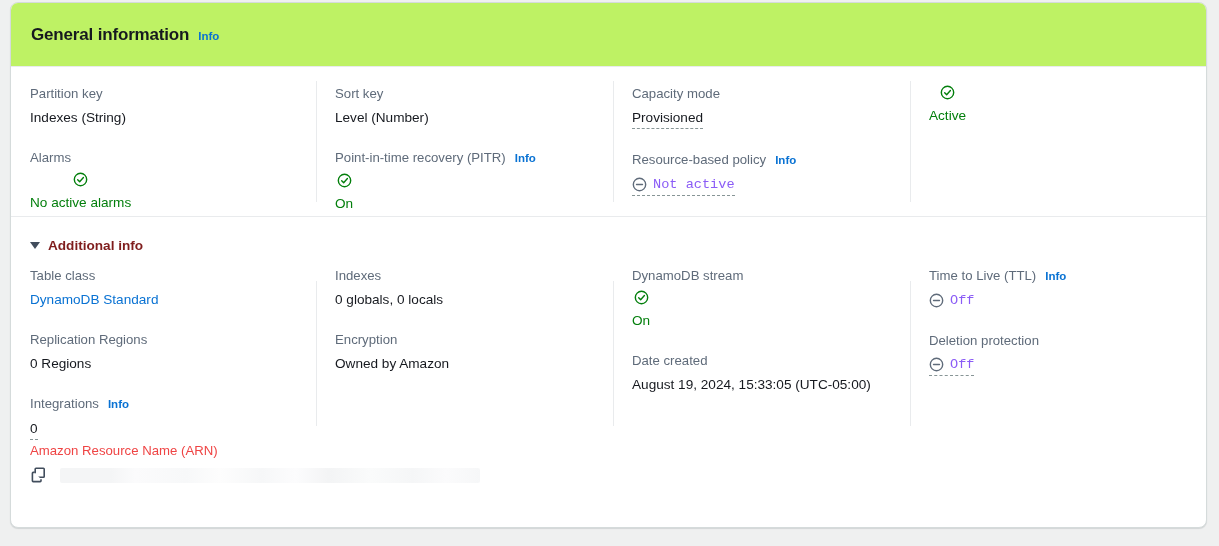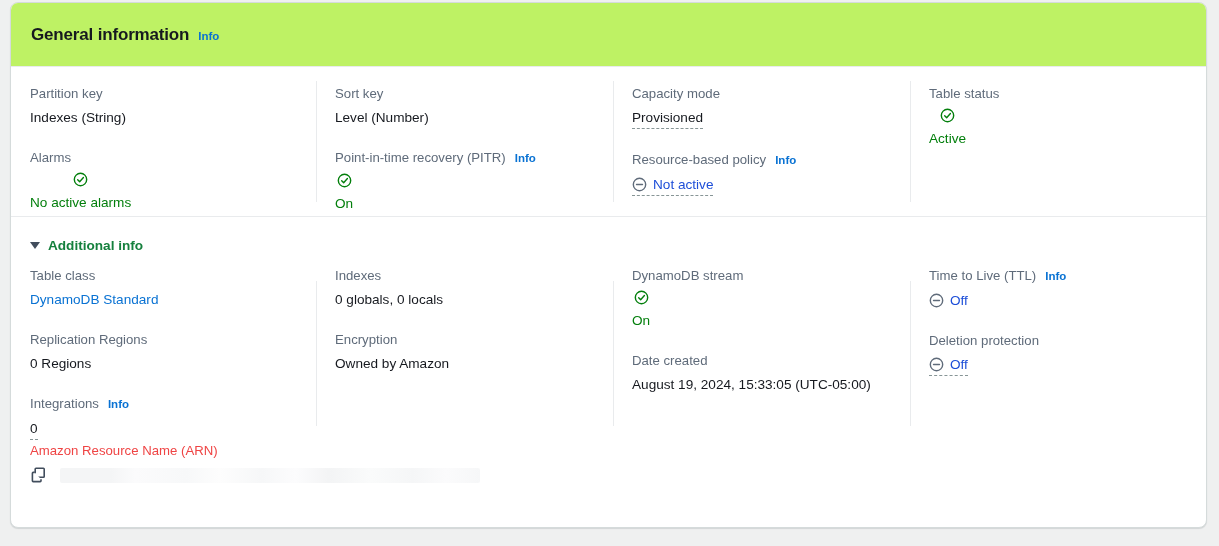--- a/index.html
+++ b/index.html
@@ -122,21 +122,21 @@
   .dotted-wrap {
     border-bottom: 1px dashed #879596;
     padding-bottom: 1px;
     cursor: help;
     display: inline-flex;
     align-items: center;
   }
 
   .status { display: inline-flex; align-items: center; gap: 6px; }
   .status-ok { color: #037f0c; flex-direction: column; }
-  .status-off { color: #1d4ed8; }
+  .status-off { color: #8b5cf6; font-family: Liberation Mono, monospace; }
   .status svg { display: block; flex: none; }
 
   
   .section-two {
     padding-top: 18px;
     position: relative;
   }
   .expander {
     display: inline-flex;
     align-items: center;
@@ -146,21 +146,21 @@
   }
   .expander .tri {
     width: 0; height: 0;
     border-left: 5.5px solid transparent;
     border-right: 5.5px solid transparent;
     border-top: 7px solid #414d5c;
   }
   .expander .exp-label {
     font-size: 13.6px;
     font-weight: 700;
-    color: #15803d;
+    color: #7f1d1d;
   }
 
   .grid-two { display: flex; }
   .grid-two .col { padding-top: 0; }
 
   
   .arn-row {
     padding: 2px 0 0 19px;
   }
   .arn-label {
@@ -279,23 +279,20 @@
               </svg>
               <span class="txt">Not active</span>
             </span>
           </span>
         </div>
       </div>
     </div>
 
     <div class="col col-4 col-sep">
       <div class="field">
-        <div class="field-label">
-          <span>Table status</span>
-        </div>
         <div class="field-value">
           <span class="status status-ok">
             <svg width="15" height="15" viewBox="0 0 16 16">
               <circle cx="8" cy="8" r="6.6" fill="none" stroke="#037f0c" stroke-width="1.5"></circle>
               <path d="M5 8.2 L7.1 10.3 L11.1 5.9" fill="none" stroke="#037f0c" stroke-width="1.5" stroke-linecap="round" stroke-linejoin="round"></path>
             </svg>
             <span class="txt">Active</span>
           </span>
         </div>
       </div>

